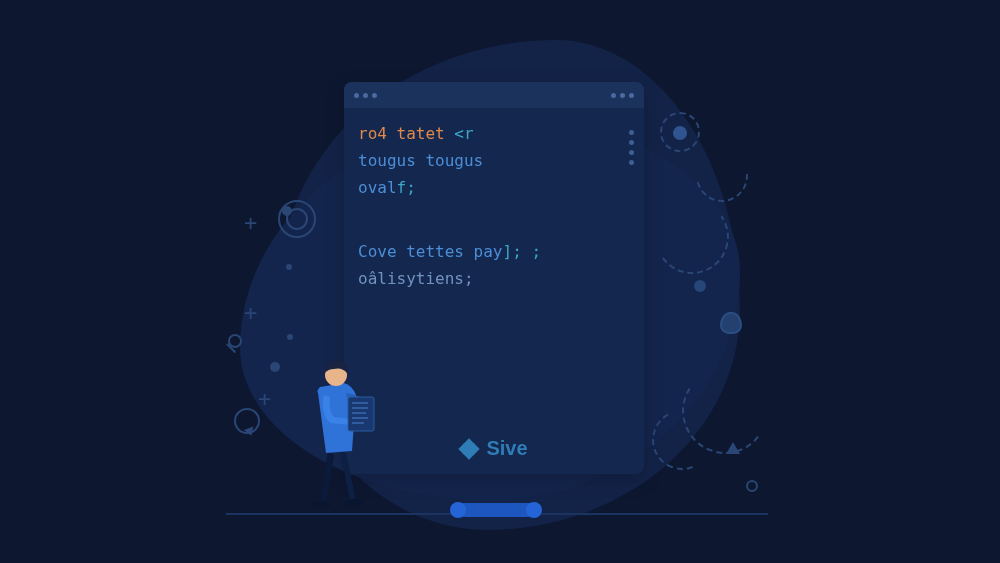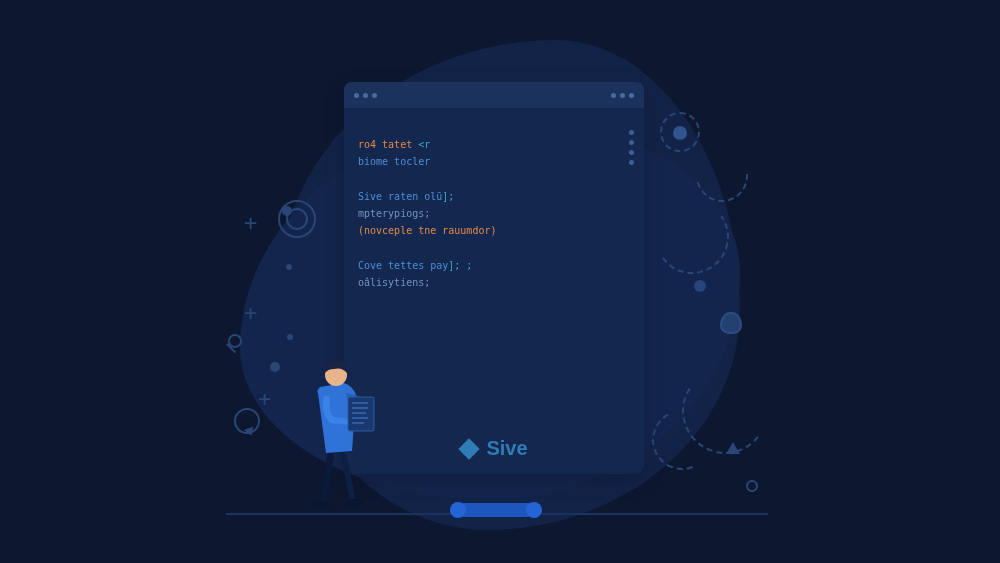--- a/index.html
+++ b/index.html
@@ -52,23 +52,22 @@
     border-radius: 8px 8px 0 0;
     display: flex;
     align-items: center;
     justify-content: space-between;
     padding: 0 10px;
   }
   .dots { display: flex; gap: 4px; }
   .dot { width: 5px; height: 5px; border-radius: 50%; background: #4a6aa0; }
   .code-area {
     padding: 12px 14px;
-    font-size: 10px;
+    font-size: 16px;
     line-height: 1.7;
-    margin-top: 16px;
   }
   .code-line { white-space: pre; }
   .c-orange { color: #e0894a; }
   .c-blue { color: #4b8ed6; }
   .c-teal { color: #3aa8c4; }
   .c-dim { color: #7093c0; }
   .gap { height: 18px; }
 
   .sidebar-dots {
     position: absolute;
@@ -233,28 +232,24 @@
   <div class="sidebar-dots">
     <span class="sd"></span>
       <span class="sd"></span>
       <span class="sd"></span>
       <span class="sd"></span>
   </div>
 
   <div class="code-area">
     <div id="block1">
         <div class="code-line"><span class="c-orange">ro4 tatet </span><span class="c-teal">&lt;</span><span class="c-teal">r</span></div>
-        <div class="code-line"><span class="c-blue">biome tocler</span></div>
+        <div class="code-line"><span class="c-blue">tougus tougus</span></div>
+        <div class="code-line"><span class="c-blue">oval</span><span class="c-teal">f;</span></div>
       </div>
     <div class="gap"></div>
-    <div id="block2">
-        <div class="code-line"><span class="c-blue">Sive raten olū</span><span class="c-teal">];</span></div>
-        <div class="code-line"><span class="c-dim">mpterypiogs;</span></div>
-        <div class="code-line"><span class="c-orange">(novceple tne rauumdor)</span></div>
-      </div>
     <div class="gap"></div>
     <div id="block3">
         <div class="code-line"><span class="c-blue">Cove tettes pay</span><span class="c-teal">]; ;</span></div>
         <div class="code-line"><span class="c-dim">oâlisytiens;</span></div>
       </div>
   </div>
 
   <div class="react-label">
     <span class="react-icon">
         <span class="d3"></span>

